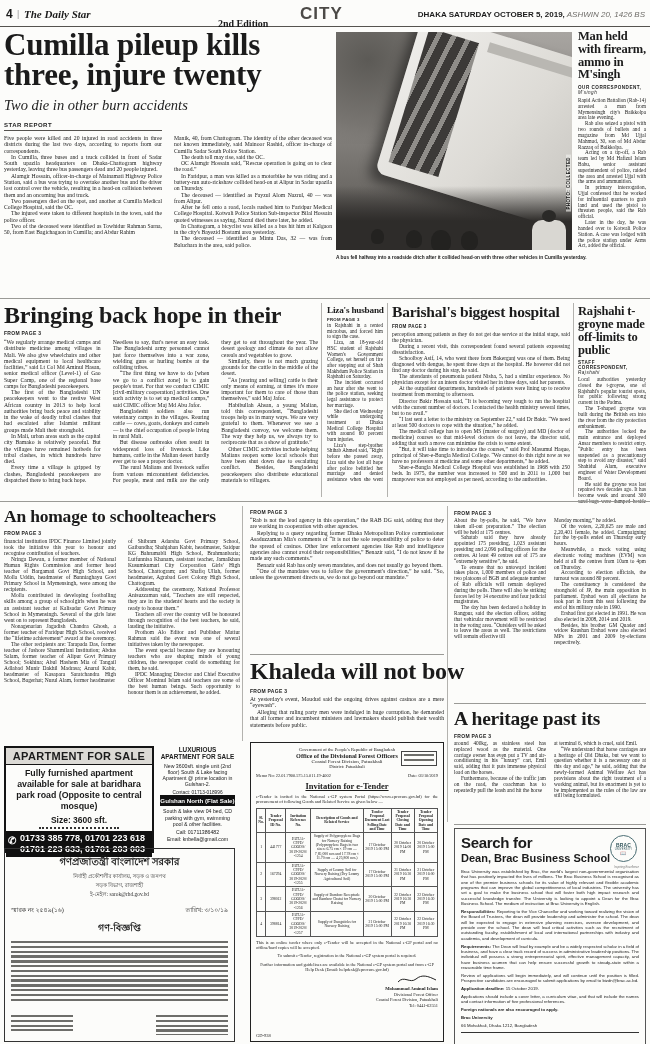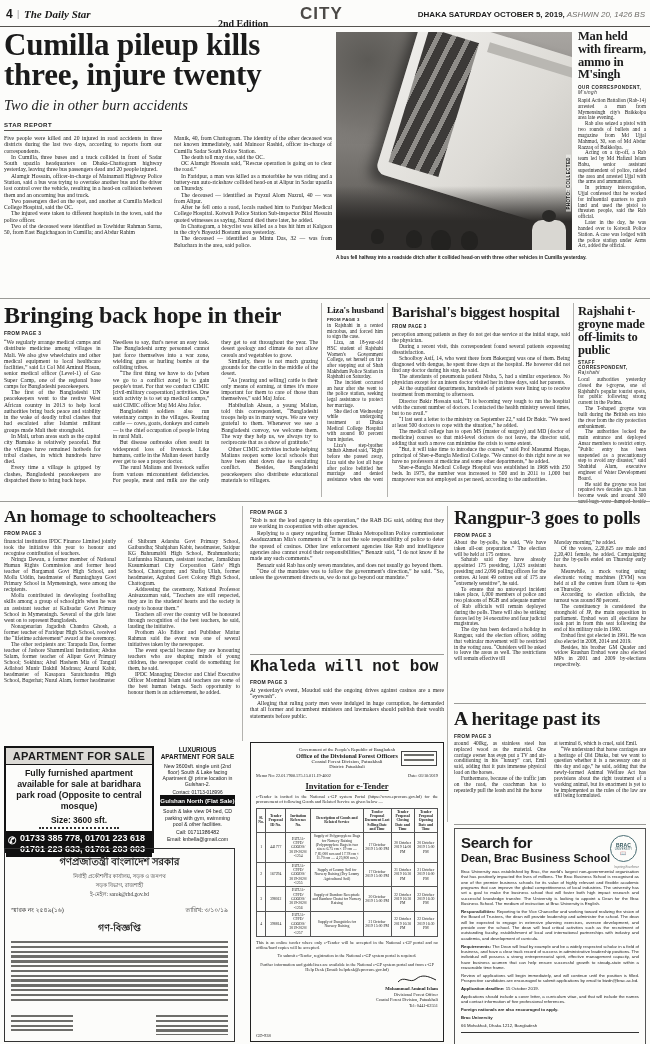--- a/index.html
+++ b/index.html
@@ -93,21 +93,21 @@
   .art-homage { position:absolute; left:4px; top:506px; width:236px; }
   .art-homage h2 { font-size:17.5px; white-space:nowrap; }
   .art-homage .cols { margin-top:2px; height:198px; gap:12px; }
   .art-homage .col { font-size:5.5px; line-height:1.1; }
 
   .art-wait { position:absolute; left:250px; top:506px; width:194px; }
   .art-wait h2 { font-size:20px; }
   .art-wait .body { font-size:5.7px; line-height:1.12; height:110px; margin-top:2px; }
 
   .art-khaleda { position:absolute; left:250px; top:658px; width:194px; }
-  .art-khaleda h2 { font-size:16px; white-space:nowrap;font-family:Liberation Mono, monospace; }
+  .art-khaleda h2 { font-size:24px; white-space:nowrap; }
   .art-khaleda .body { font-size:5.7px; line-height:1.12; height:52px; margin-top:2px; }
 
   .art-rangpur { position:absolute; left:454px; top:507px; width:192px; }
   .art-rangpur h2 { font-size:19px; white-space:nowrap; }
   .art-rangpur .cols { margin-top:2px; height:146px; gap:8px; }
   .art-rangpur .col { font-size:5.3px; line-height:1.1; }
 
   .art-heritage { position:absolute; left:454px; top:708px; width:192px; }
   .art-heritage h2 { font-size:19.5px; white-space:nowrap; }
   .art-heritage .cols { margin-top:2px; height:78px; gap:8px; }
@@ -363,21 +363,20 @@
     <div class="frompage">FROM PAGE 3</div>
     <div class="body">
         <p class="para">At yesterday's event, Moudud said the ongoing drives against casinos are a mere “eyewash”.</p>
         <p class="para">Alleging that ruling party men were indulged in huge corruption, he demanded that all former and incumbent ministers and lawmakers should publish their wealth statements before public.</p>
       </div>
   </div>
 
   <div class="vline" style="left:447px;top:506px;height:316px;"></div>
 
   <div class="art-rangpur">
-    <h2>Rangpur-3 goes to polls</h2>
     <div class="frompage">FROM PAGE 3</div>
     <div class="cols body">
       <div class="col">
           <p class="para">About the by-polls, he said, “We have taken all-out preparation.” The election will be held at 175 centres.</p>
           <p class="para">Sahatab said they have already appointed 175 presiding, 1,023 assistant presiding and 2,096 polling officers for the centres. At least 49 centres out of 175 are “extremely sensitive”, he said.</p>
           <p class="para">To ensure that no untoward incident takes place, 1,000 members of police and two platoons of BGB and adequate number of Rab officials will remain deployed during the polls. There will also be striking forces led by 14 executive and four judicial magistrates.</p>
           <p class="para">The day has been declared a holiday in Rangpur, said the election officer, adding that vehicular movement will be restricted in the voting area. “Outsiders will be asked to leave the areas as well. The restrictions will remain effective till</p>
         </div>
       <div class="col">
           <p class="para">Monday morning,” he added.</p>

